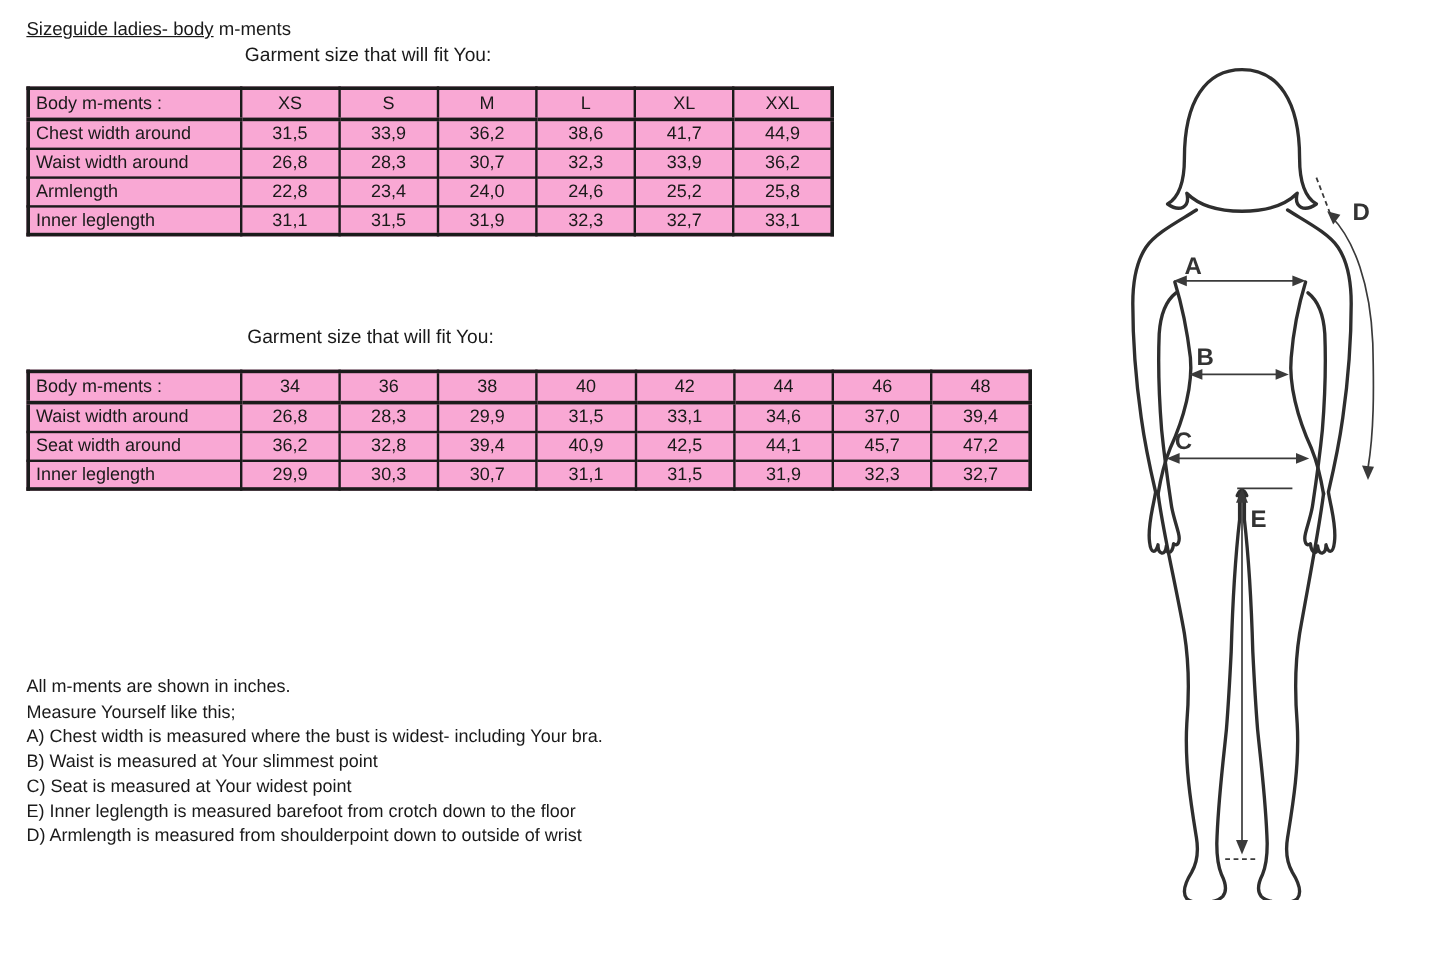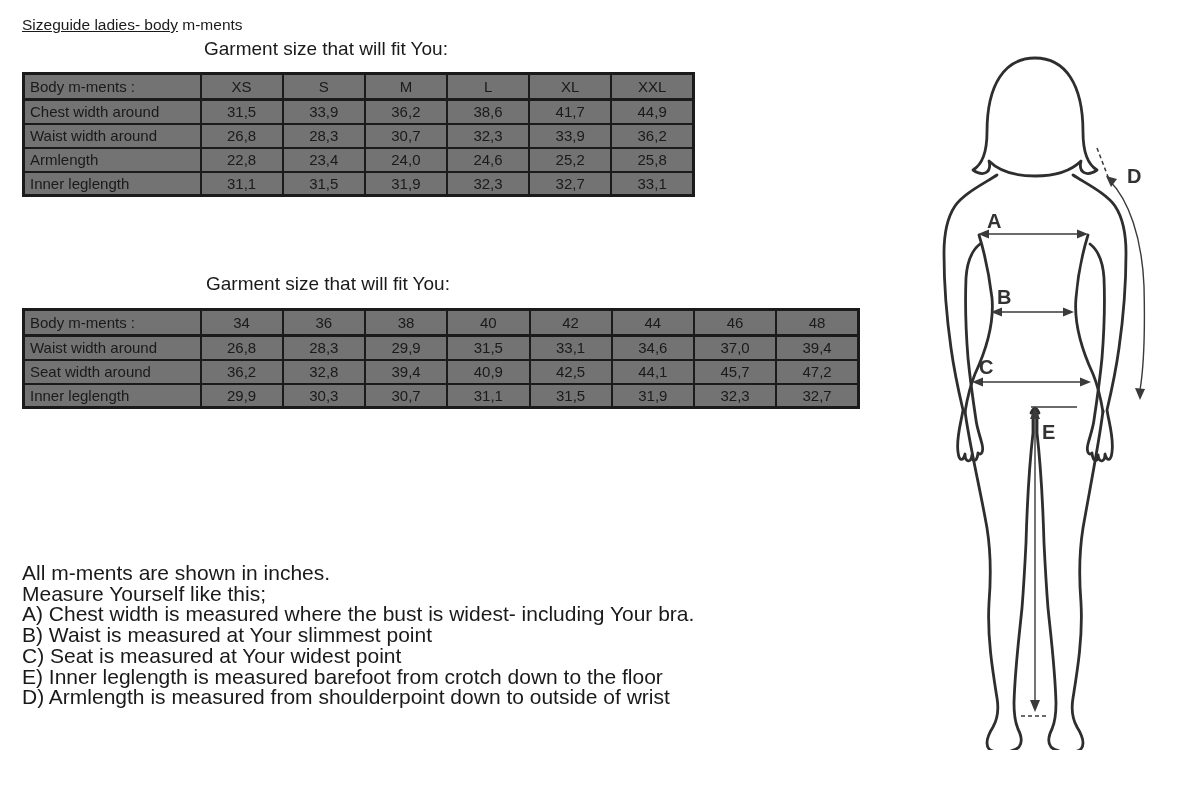--- a/index.html
+++ b/index.html
@@ -3,32 +3,32 @@
 <meta charset="utf-8">
 <style>
   * { margin:0; padding:0; box-sizing:border-box; }
   html,body { background:#fff; }
   #page {
     position:relative; width:1200px; height:750px; background:#ffffff;
     font-family:"Liberation Sans", sans-serif; color:#1a1a1a; overflow:hidden;
   }
   .title { position:absolute; left:22px; top:16px; font-size:15.5px; white-space:nowrap; }
   .title .u { text-decoration:underline; }
-  .caption { position:absolute; font-size:19px; white-space:nowrap; }
+  .caption { position:absolute; font-size:16px; white-space:nowrap; }
   #caption-1 { left:204px; top:38px; }
   #caption-2 { left:206px; top:273px; }
-  table { position:absolute; border-collapse:collapse; table-layout:fixed; background:#737373;
+  table { position:absolute; border-collapse:collapse; table-layout:fixed; background:#f9a8d4;
           border:3px solid #1b1b1b; }
   #table-1 { left:22px; top:72px; width:673px; }
   #table-2 { left:22px; top:308px; width:838px; }
   th, td { border:2px solid #1b1b1b; font-size:15px; font-weight:normal; text-align:center;
            height:24px; padding:0 2px; white-space:nowrap; overflow:hidden; }
   thead th { border-bottom:3px solid #1b1b1b; height:26px; }
   .lbl { text-align:left; padding-left:5px; width:177px; }
-  .notes { position:absolute; left:22px; top:563px; font-size:21px; line-height:20.7px; }
+  .notes { position:absolute; left:22px; top:563px; font-size:15px; line-height:20.7px; }
   .figure { position:absolute; left:925px; top:48px; width:240px; height:720px; }
   .figure svg { display:block; }
   .bodyline { fill:none; stroke:#2e2e2e; stroke-width:2.8; stroke-linecap:round; stroke-linejoin:round; }
   .measline { stroke:#3a3a3a; stroke-width:1.4; fill:none; }
   .measdash { stroke:#3a3a3a; stroke-width:1.5; fill:none; stroke-dasharray:4 3; }
   .meashead { fill:#3a3a3a; stroke:none; }
   .measlabel { font-family:"Liberation Sans", sans-serif; font-weight:bold; font-size:20px; fill:#333; }
 </style>
 </head>
 <body>

